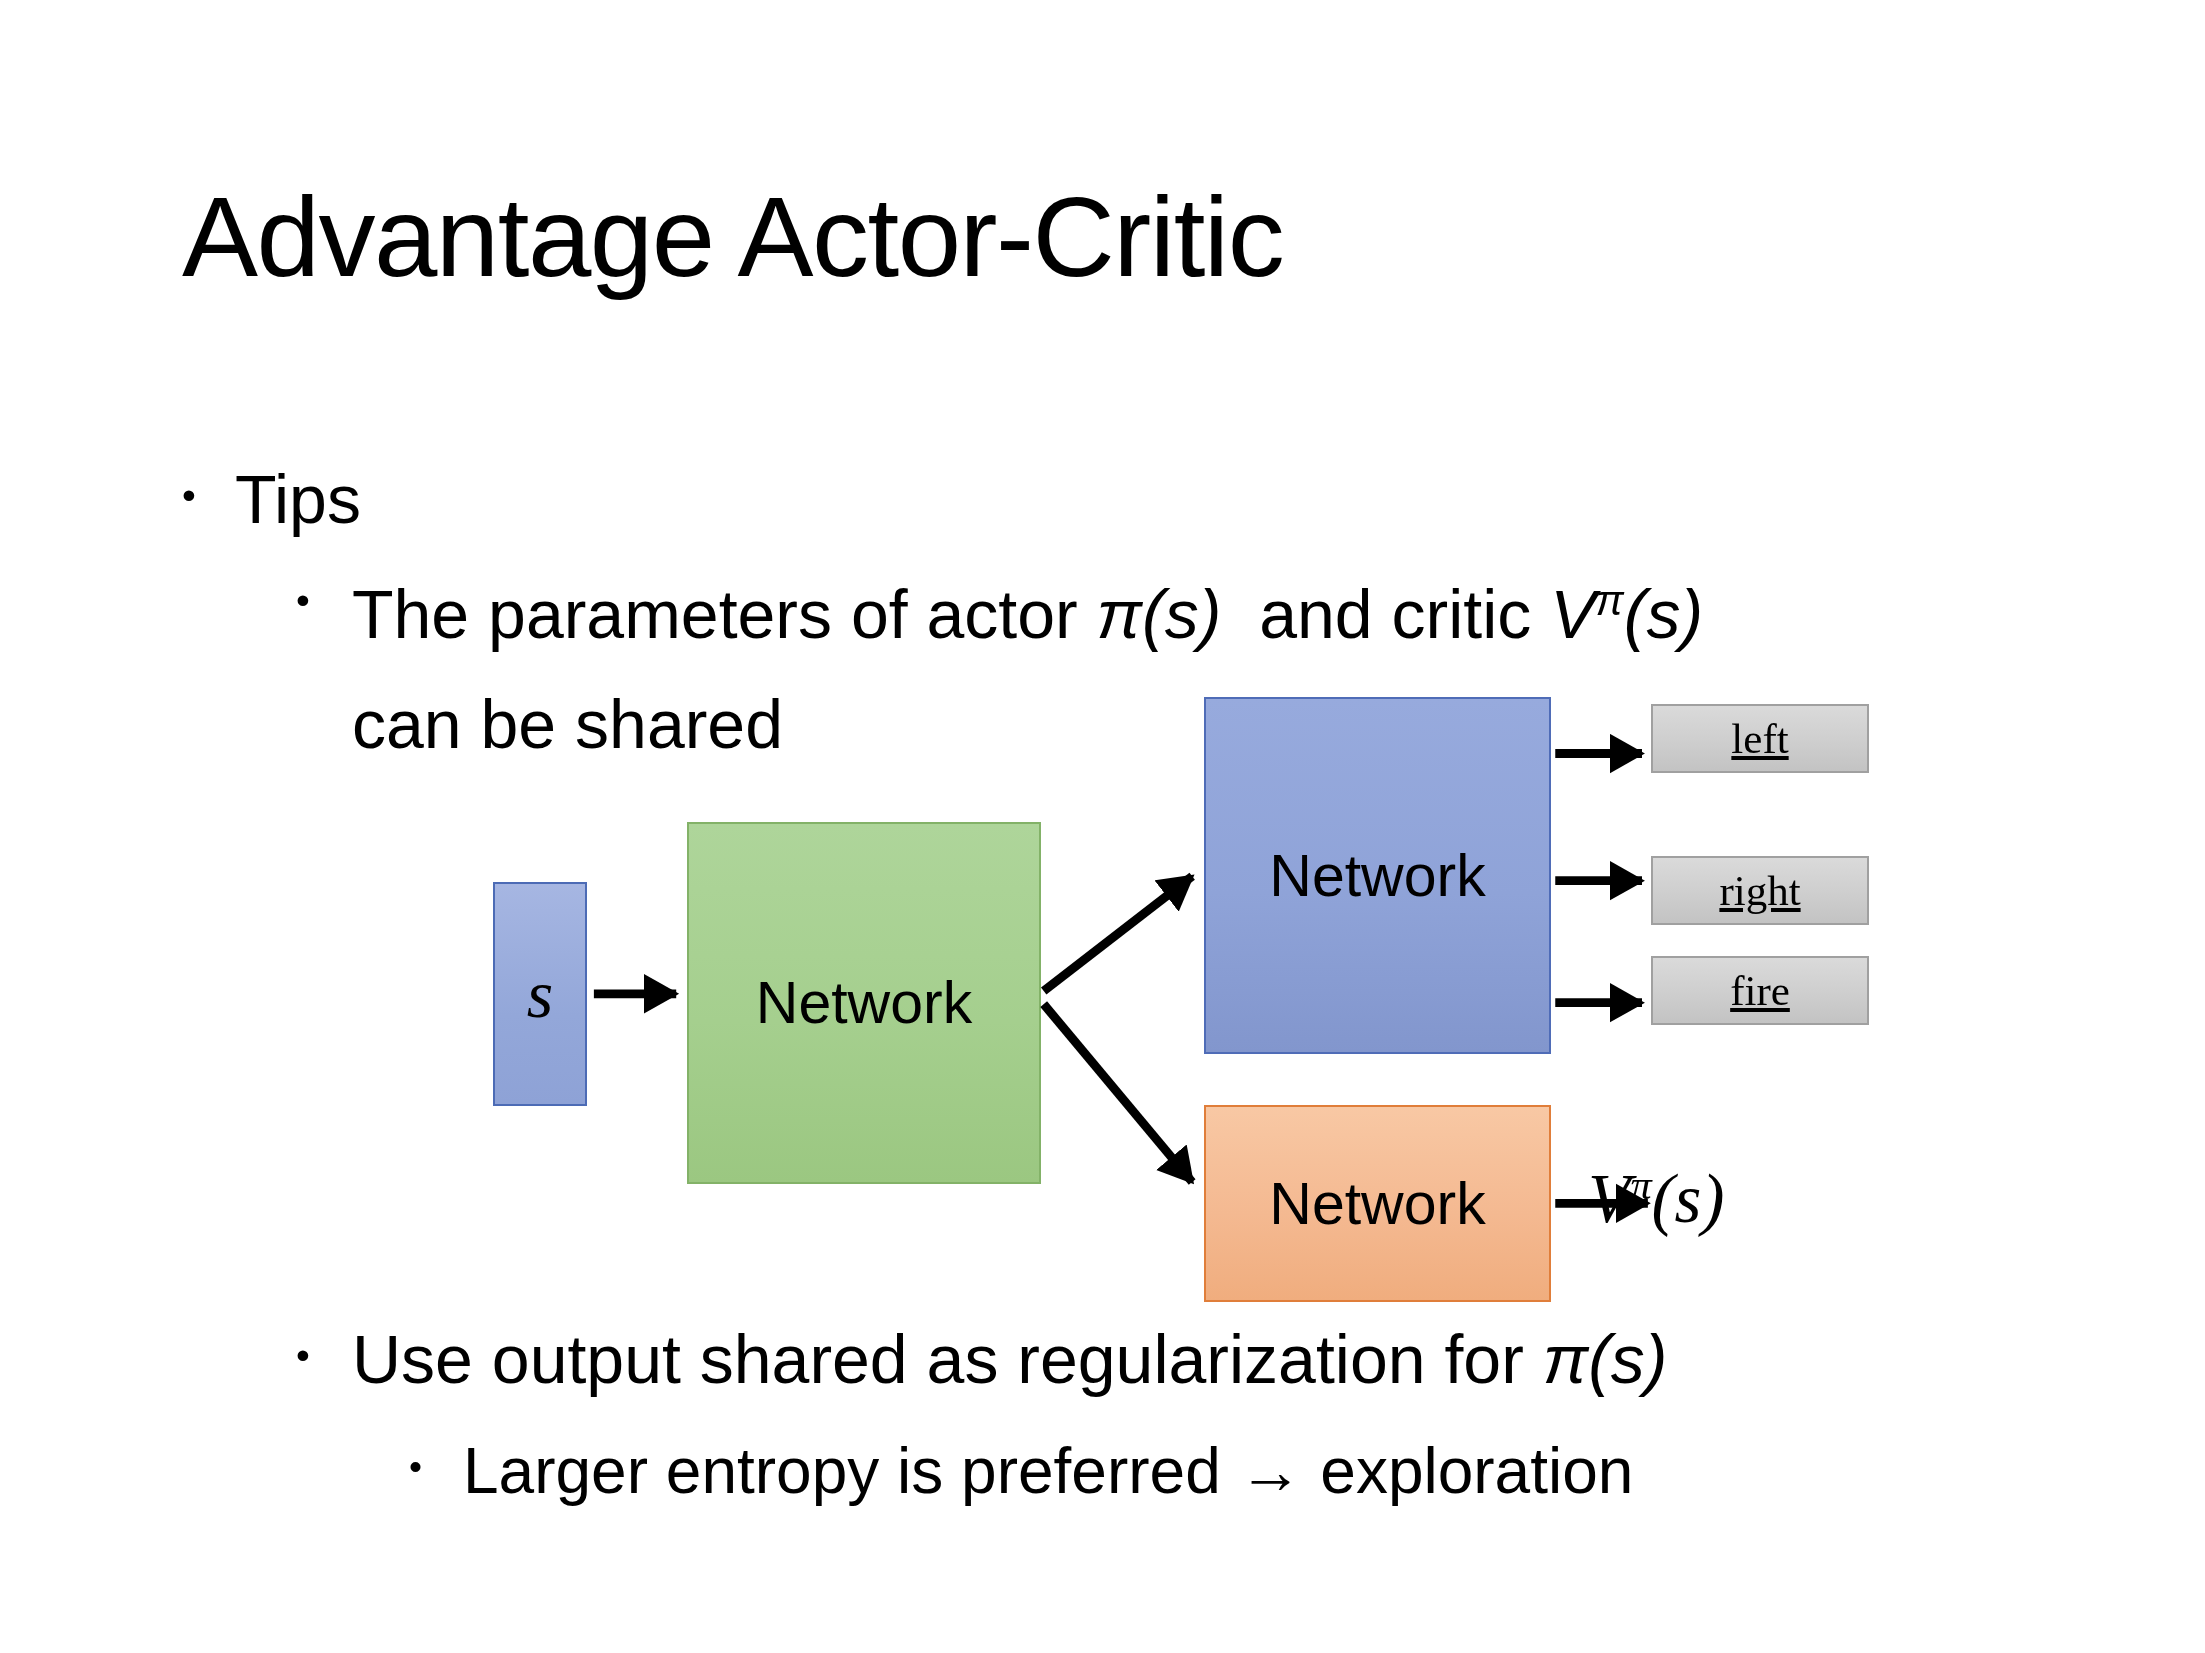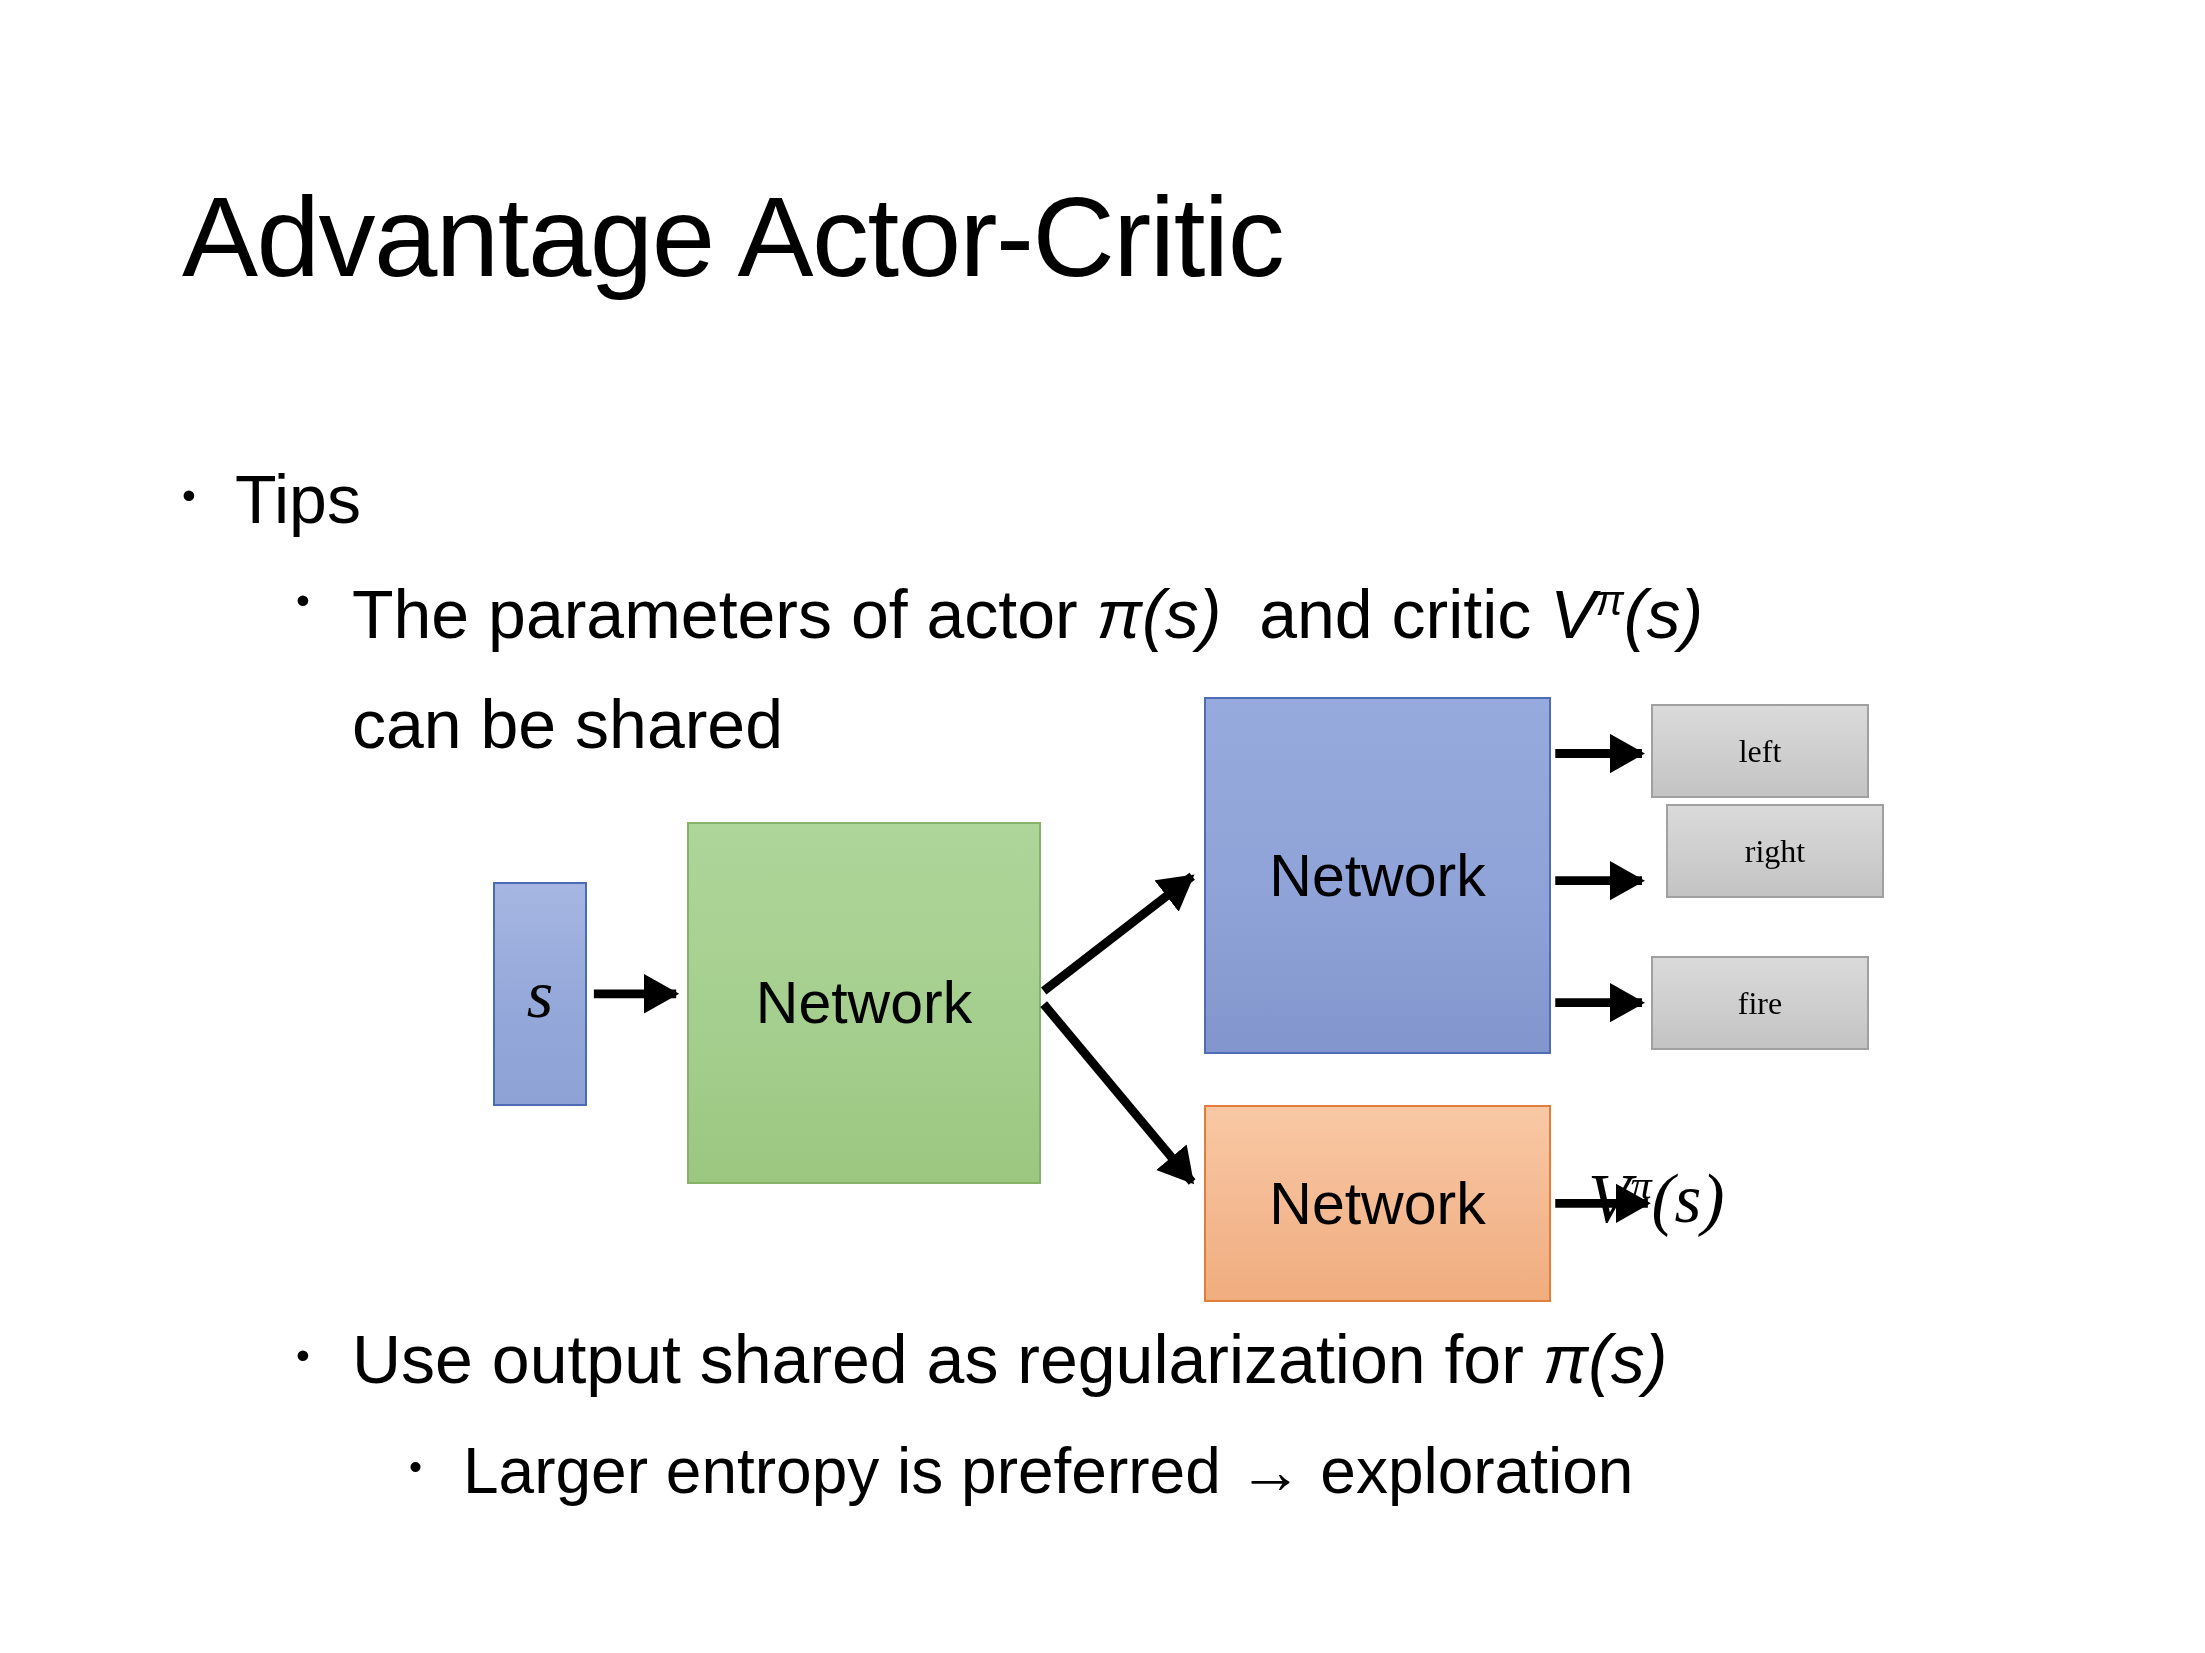--- a/index.html
+++ b/index.html
@@ -70,28 +70,29 @@
     border:2.2px solid #4f6cb7;
     font-size:59px;
   }
   .critic-box{
     left:1204px;top:1105px;width:347px;height:197px;
     background:linear-gradient(180deg,#f8c8a4 0%,#f4b991 55%,#f0ad7e 100%);
     border:2.9px solid #e07e3a;
     font-size:59px;
   }
   .action-box{
-    left:1651px;width:218px;height:94px;
+    left:1651px;width:218px;height:69px;
     background:linear-gradient(180deg,#dadada 0%,#cecece 55%,#c3c3c3 100%);
     border:2.2px solid #a0a0a0;
     font-family:"Liberation Serif","DejaVu Serif",serif;
-    font-size:32px;
+    font-size:43px;
+    text-decoration:underline;
   }
   .action-left{top:704px;}
-  .action-right{top:804px;margin-left:15px;}
+  .action-right{top:856px;}
   .action-fire{top:956px;}
   .value-output{
     position:absolute;left:1588px;top:1203px;
     transform:translateY(-54%);
     font-family:"Liberation Serif","DejaVu Serif",serif;
     font-style:italic;font-size:69px;
     white-space:pre;
     text-align:right;
   }
   .arrows{

